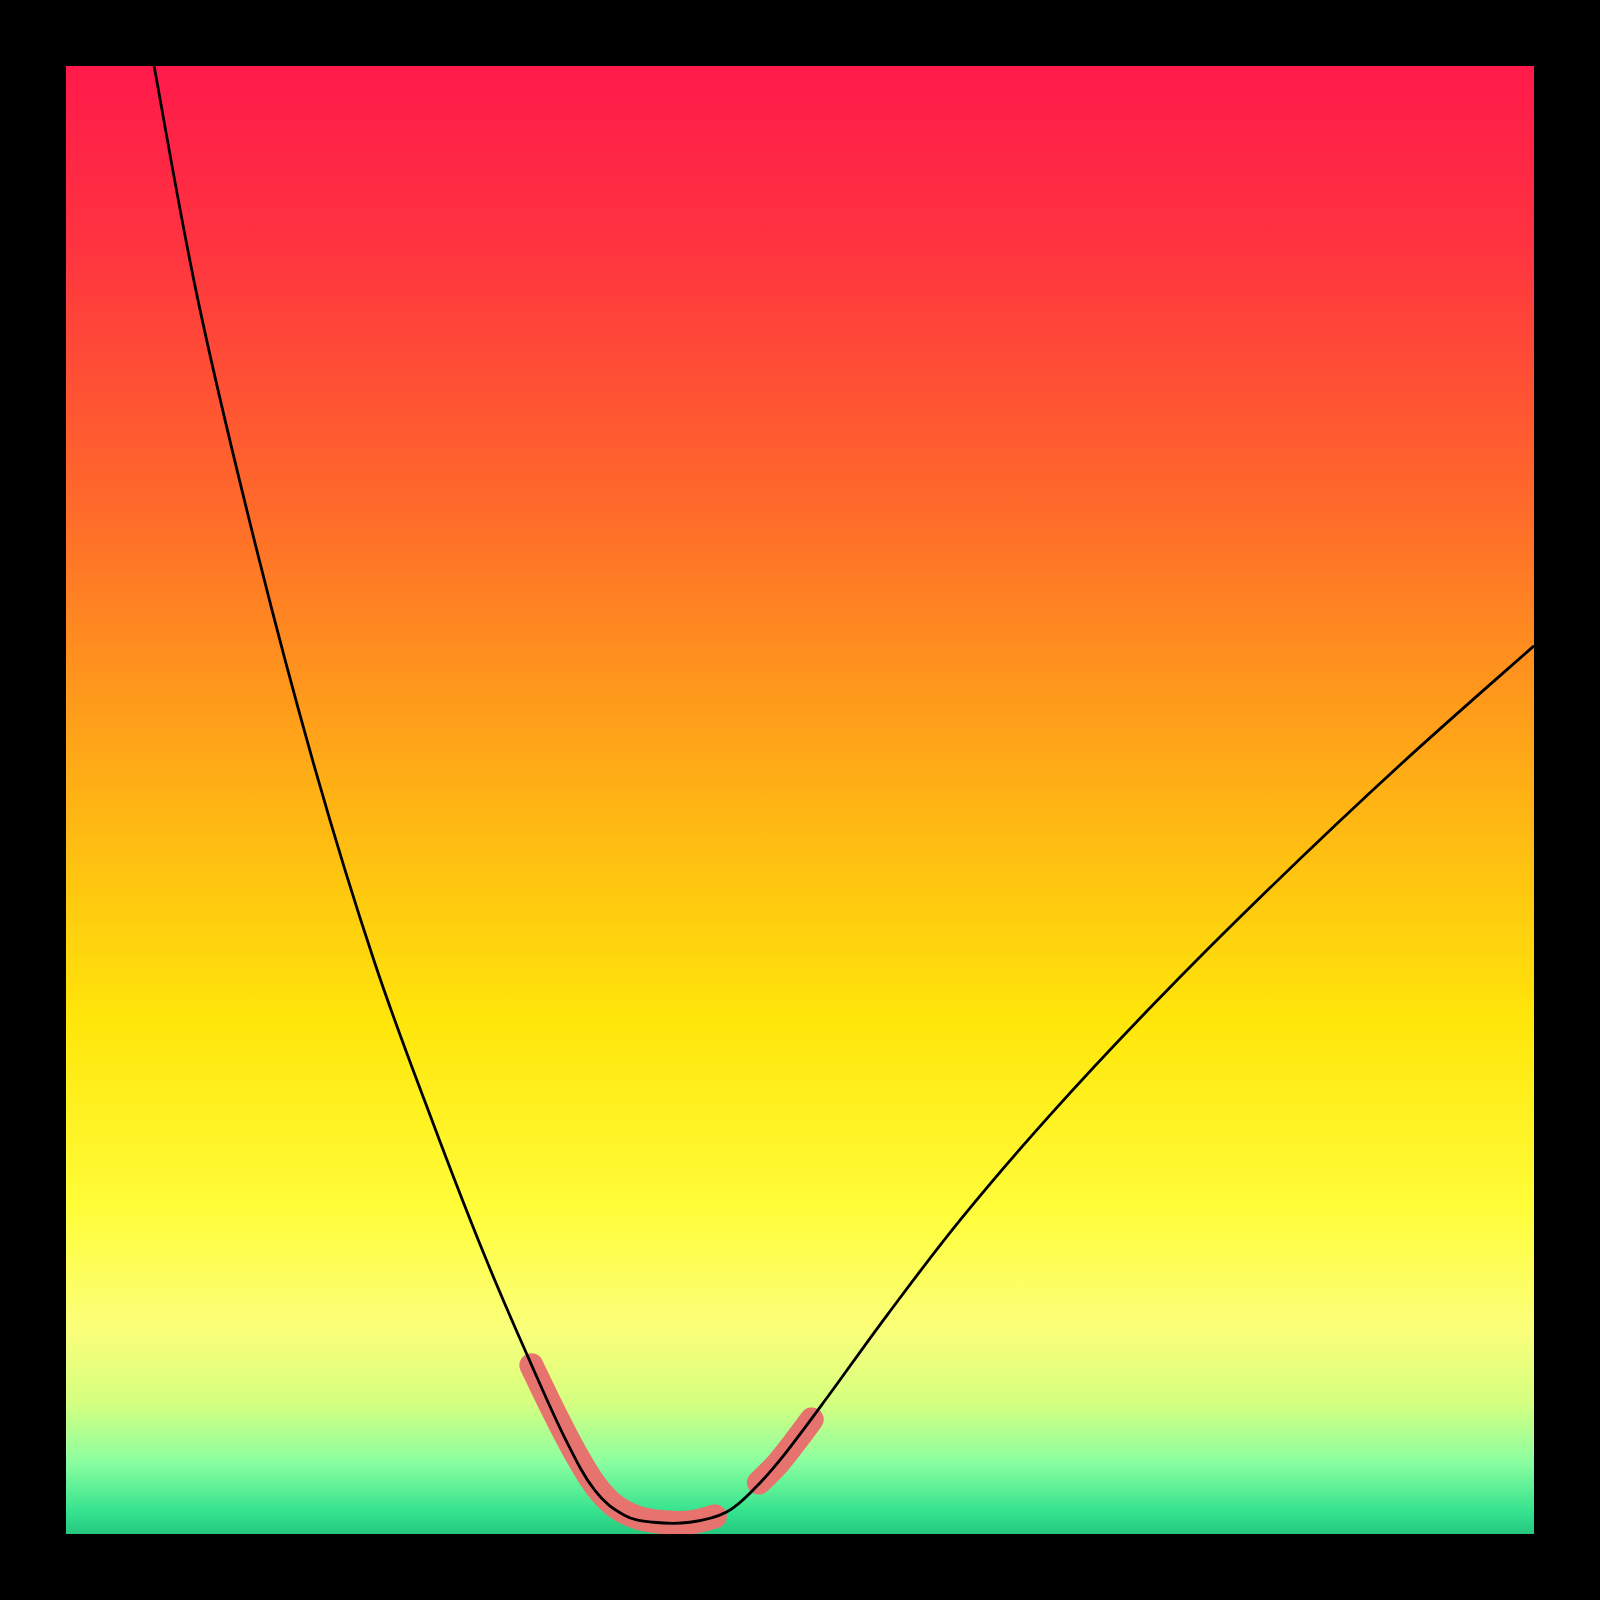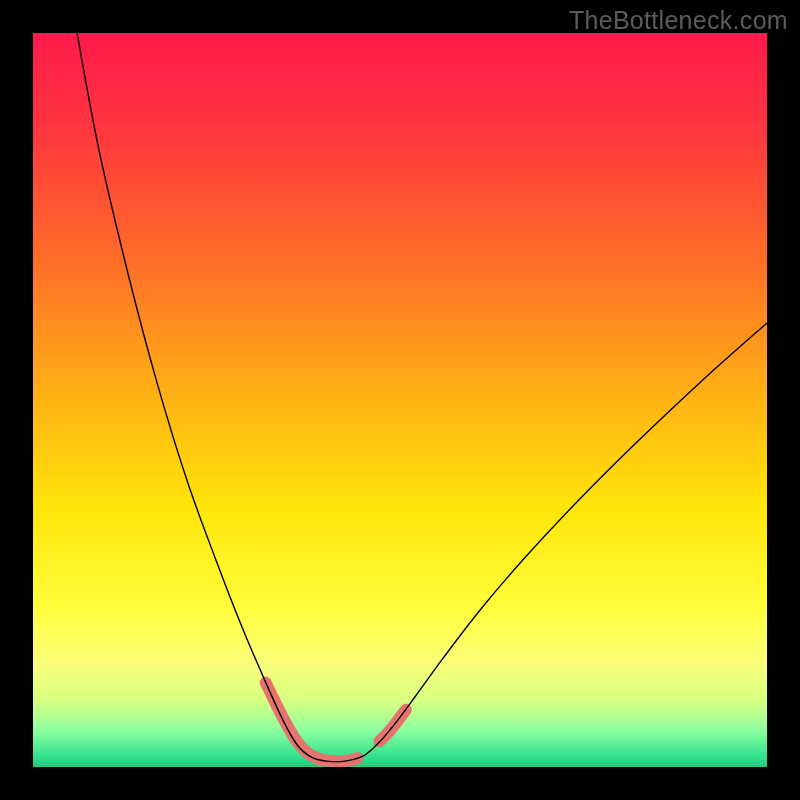--- a/index.html
+++ b/index.html
@@ -36,21 +36,20 @@
     font-weight: 500;
     letter-spacing: 0.3px;
     z-index: 10;
   }
   svg { display: block; }
 </style>
 </head>
 <body>
 
 <div class="frame">
-  <div class="watermark">TheBottleneck.com</div>
   <div class="plot">
     <svg id="chart-svg" width="734" height="734" viewBox="0 0 734 734">
       <defs>
         <linearGradient id="bg-grad" x1="0" y1="0" x2="0" y2="1">
             <stop offset="0%" stop-color="#ff1a4b"></stop>
             <stop offset="12%" stop-color="#ff3340"></stop>
             <stop offset="30%" stop-color="#ff6a2a"></stop>
             <stop offset="50%" stop-color="#ffb314"></stop>
             <stop offset="65%" stop-color="#ffe60a"></stop>
             <stop offset="78%" stop-color="#fffd3a"></stop>

